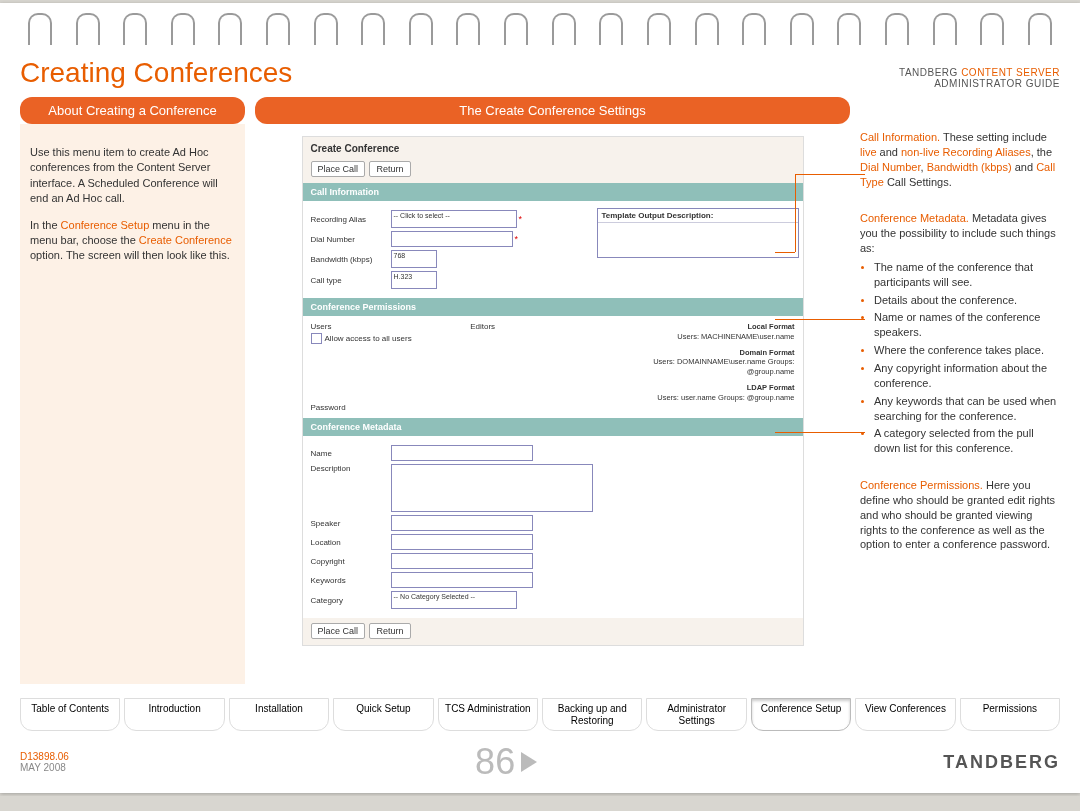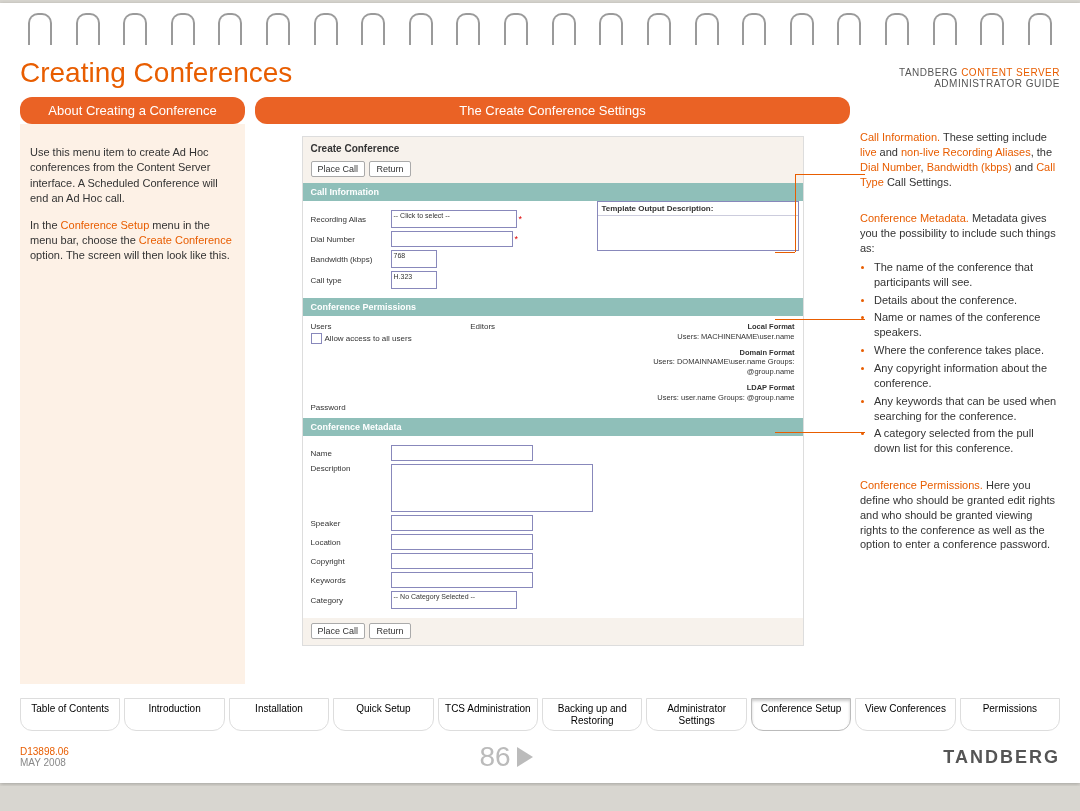--- a/index.html
+++ b/index.html
@@ -52,21 +52,21 @@
   .right-block li { margin:3px 0; }
   .right-block li::marker { color:var(--orange); font-size:10px; }
 
   
   .tabs { display:flex; gap:4px; margin-top:14px; }
   .tab { flex:1; text-align:center; font-size:10px; padding:4px 2px; background:#fff; border:1px solid #ddd; border-radius:0 0 12px 12px; line-height:1.15; }
   .tab.active { background:#fff; border-color:#bbb; font-weight:normal; box-shadow:0 2px 3px rgba(0,0,0,.2) inset; }
 
   .footer { display:flex; justify-content:space-between; align-items:center; margin-top:10px; font-size:10px; }
   .footer .doc { color:var(--orange); }
-  .footer .pg  { font-size:28px; color:#bbb; font-weight:400; display:flex; align-items:center; gap:6px;}
+  .footer .pg  { font-size:36px; color:#bbb; font-weight:400; display:flex; align-items:center; gap:6px;}
   .footer .arrow { width:0; height:0; border-top:10px solid transparent; border-bottom:10px solid transparent; border-left:16px solid #bbb; }
   .tandberg { font-size:18px; font-weight:900; letter-spacing:2px; color:#555; }
 
   
   .lead { position:absolute; border-top:1px solid var(--orange); }
   .lead.v { border-top:none; border-left:1px solid var(--orange); }
 
 </style>
 </head>
 <body>
@@ -142,21 +142,21 @@
               <span class="red-star">*</span>
             </div>
             <div class="field">
               <label>Bandwidth (kbps)</label>
               <div class="ctrl" style="width:40px; font-size:7px; padding:1px 2px;">768</div>
             </div>
             <div class="field">
               <label>Call type</label>
               <div class="ctrl" style="width:40px; font-size:7px; padding:1px 2px;">H.323</div>
             </div>
-            <div class="template-box" style="top:0; right:4px;">
+            <div class="template-box" style="top:7px; right:4px;">
               <div class="hd">Template Output Description:</div>
             </div>
           </div>
 
           <div class="section-bar">Conference Permissions</div>
           <div class="section-body" style="display:flex; gap:10px;">
             <div style="flex:1">
               <div style="margin-bottom:2px;">Users</div>
               <div style="display:flex; align-items:center; gap:3px;">
                 <span style="width:9px;height:9px;border:1px solid #88b;display:inline-block;"></span>

